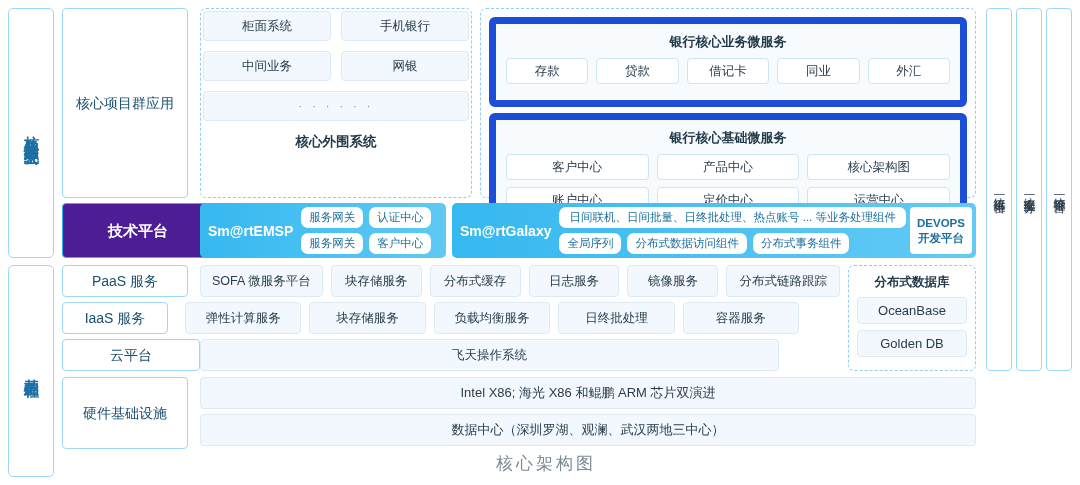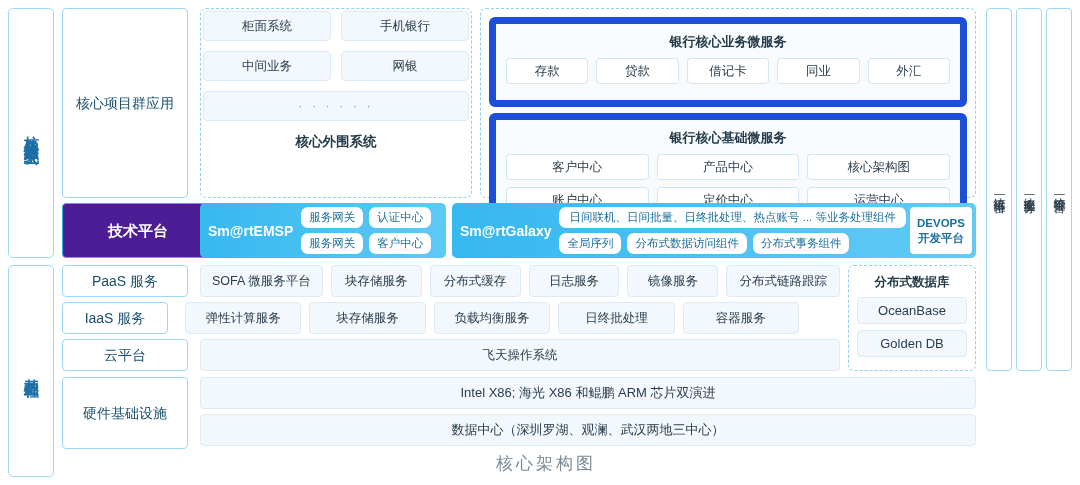--- a/index.html
+++ b/index.html
@@ -74,21 +74,21 @@
     display:flex; align-items:center; justify-content:center;
     background:#fff;
   }
 
   
   #lbl-apps  { position:absolute; left:62px; top:8px;   width:126px; height:190px; }
   #lbl-tech  { position:absolute; left:62px; top:203px; width:152px; height:55px;
                background:#4c1d95; border:1px solid #31b6ef; color:#fff; font-weight:bold; font-size:15px; }
   #lbl-paas  { position:absolute; left:62px; top:265px; width:126px; height:32px; }
   #lbl-iaas  { position:absolute; left:62px; top:302px; width:106px; height:32px; }
-  #lbl-cloud { position:absolute; left:62px; top:339px; width:126px; height:32px; }
+  #lbl-cloud { position:absolute; left:62px; top:339px; width:138px; height:32px; }
   #lbl-hw    { position:absolute; left:62px; top:377px; width:126px; height:72px; }
 
   
   #panel-peripheral { position:absolute; left:200px; top:8px; width:272px; height:190px; padding:2px; }
   #panel-peripheral .grid { display:grid; grid-template-columns:1fr 1fr; gap:10px; }
   #panel-peripheral .chip { height:30px; }
   #panel-peripheral .wide { grid-column:1 / span 2; }
   #panel-peripheral .sec-title { margin-top:12px; }
 
   
@@ -116,21 +116,21 @@
   #devops {
     position:absolute; right:4px; top:4px; width:62px; height:47px; background:#fff; border-radius:4px;
     display:flex; flex-direction:column; align-items:center; justify-content:center;
     color:#1b6f9c; font-size:11.5px; line-height:1.3; font-weight:bold;
   }
 
   
   .svc-row { position:absolute; display:grid; gap:8px; }
   #row-paas  { left:200px; top:265px; width:640px; height:32px; grid-template-columns:1.35fr 1fr 1fr 1fr 1fr 1.25fr; }
   #row-iaas  { left:185px; top:302px; width:614px; height:32px; grid-template-columns:repeat(5,1fr); }
-  #row-cloud { left:200px; top:339px; width:640px; height:32px; grid-template-columns:1fr; }
+  #row-cloud { left:200px; top:339px; width:579px; height:32px; grid-template-columns:1fr; }
   .svc-row .chip { height:32px; }
 
   
   #db-box { position:absolute; left:848px; top:265px; width:128px; height:106px; padding:4px 8px 8px;
             border:1px dashed #8fd0f0; border-radius:6px; background:#fff; }
   #db-box .hd { text-align:center; font-size:12.5px; font-weight:bold; color:#243b4a; margin:4px 0 6px; }
   #db-box .chip { height:27px; margin-bottom:6px; font-size:13px; }
 
   
   #row-hw1 { position:absolute; left:200px; top:377px; width:776px; height:32px; }

